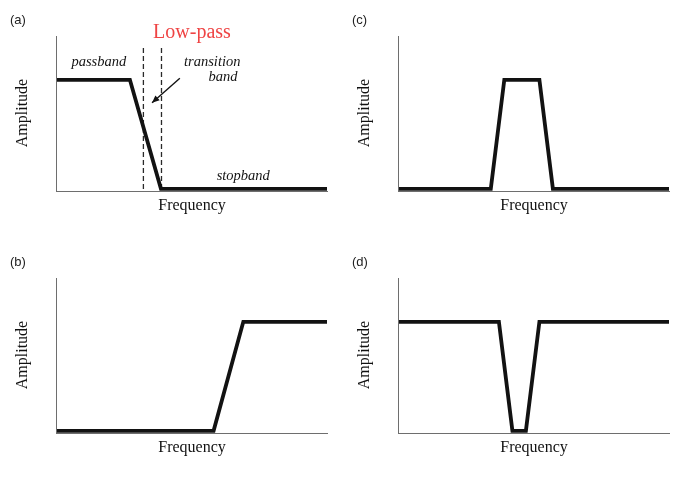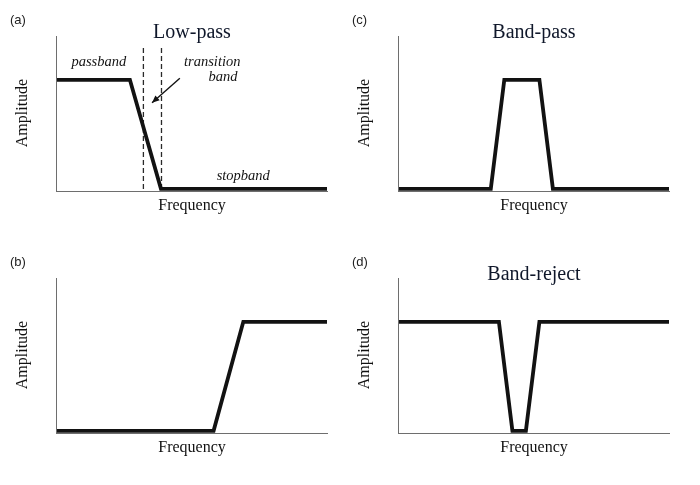--- a/index.html
+++ b/index.html
@@ -18,21 +18,21 @@
   .panel-d { left: 348px; top: 246px; }
 
   .corner-label {
     position: absolute; top: 8px; left: 4px;
     font-family: "Liberation Sans", sans-serif;
     font-size: 13px; color: #222;
   }
   .panel-title {
     position: absolute; top: 16px; left: 50px; width: 272px;
     text-align: center;
-    font-size: 20px; color: #0f172a;
+    font-size: 20px; color: #ef4444;
   }
   .ylabel {
     position: absolute; left: 16px; top: 109px;
     transform: translate(-50%, -50%) rotate(-90deg);
     font-size: 16px; color: #111; white-space: nowrap;
   }
   .xlabel {
     position: absolute; top: 192px; left: 50px; width: 272px;
     text-align: center;
     font-size: 16px; color: #111;
@@ -59,21 +59,20 @@
         <text x="42.85" y="32.38999999999999" text-anchor="middle" font-style="italic" font-size="14.5" font-family="&quot;Liberation Serif&quot;, serif" fill="#141414">passband</text>
         <text x="156.25" y="31.599999999999994" text-anchor="middle" font-style="italic" font-size="14.5" font-family="&quot;Liberation Serif&quot;, serif" fill="#141414">transition</text>
         <text x="167.05" y="47.400000000000006" text-anchor="middle" font-style="italic" font-size="14.5" font-family="&quot;Liberation Serif&quot;, serif" fill="#141414">band</text>
         <text x="187.29999999999998" y="146.15" text-anchor="middle" font-style="italic" font-size="14.5" font-family="&quot;Liberation Serif&quot;, serif" fill="#141414">stopband</text>
       </svg>
     <div class="xlabel">Frequency</div>
   </div>
 
   <div class="panel panel-c">
     <div class="corner-label">(c)</div>
-    <div class="panel-title">Band-pass</div>
     <div class="ylabel">Amplitude</div>
     <svg class="plot" width="272" height="158">
         <line x1="0.5" y1="2" x2="0.5" y2="158" stroke="#6e6e6e" stroke-width="1"></line>
         <line x1="0" y1="157.5" x2="272" y2="157.5" stroke="#6e6e6e" stroke-width="1"></line>
         <polyline points="1,154.84 92.80000000000001,154.84 106.3,45.82000000000001 141.4,45.82000000000001 154.89999999999998,154.84 271,154.84" fill="none" stroke="#121212" stroke-width="3.8" stroke-linejoin="miter"></polyline>
       </svg>
     <div class="xlabel">Frequency</div>
   </div>
 
   <div class="panel panel-b">
@@ -82,21 +81,20 @@
     <svg class="plot" width="272" height="158">
         <line x1="0.5" y1="2" x2="0.5" y2="158" stroke="#6e6e6e" stroke-width="1"></line>
         <line x1="0" y1="157.5" x2="272" y2="157.5" stroke="#6e6e6e" stroke-width="1"></line>
         <polyline points="1,154.84 157.6,154.84 187.29999999999998,45.82000000000001 271,45.82000000000001" fill="none" stroke="#121212" stroke-width="3.8" stroke-linejoin="miter"></polyline>
       </svg>
     <div class="xlabel">Frequency</div>
   </div>
 
   <div class="panel panel-d">
     <div class="corner-label">(d)</div>
-    <div class="panel-title">Band-reject</div>
     <div class="ylabel">Amplitude</div>
     <svg class="plot" width="272" height="158">
         <line x1="0.5" y1="2" x2="0.5" y2="158" stroke="#6e6e6e" stroke-width="1"></line>
         <line x1="0" y1="157.5" x2="272" y2="157.5" stroke="#6e6e6e" stroke-width="1"></line>
         <polyline points="1,45.82000000000001 100.9,45.82000000000001 114.39999999999999,154.84 127.89999999999999,154.84 141.4,45.82000000000001 271,45.82000000000001" fill="none" stroke="#121212" stroke-width="3.8" stroke-linejoin="miter"></polyline>
       </svg>
     <div class="xlabel">Frequency</div>
   </div>
 
 </div>

